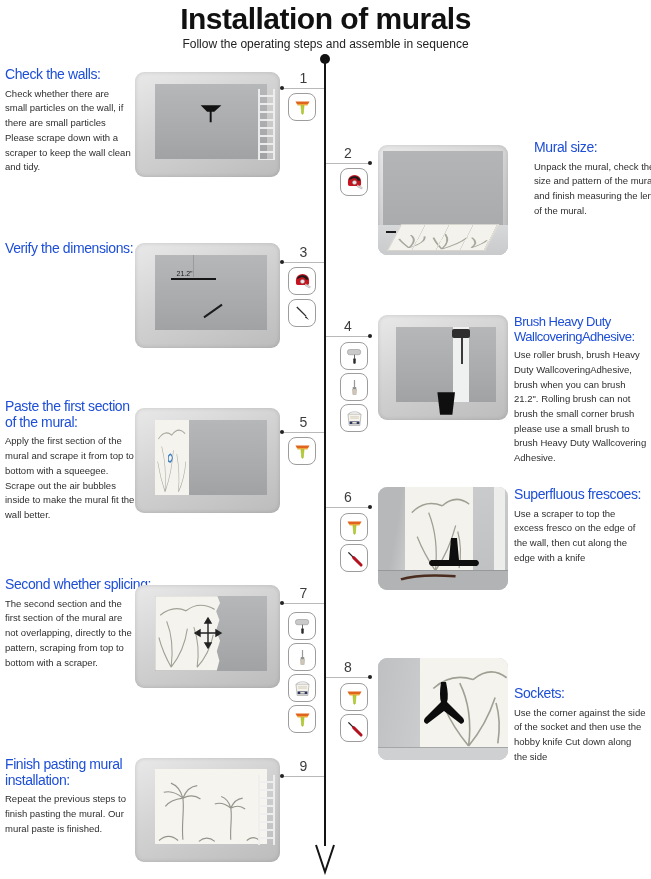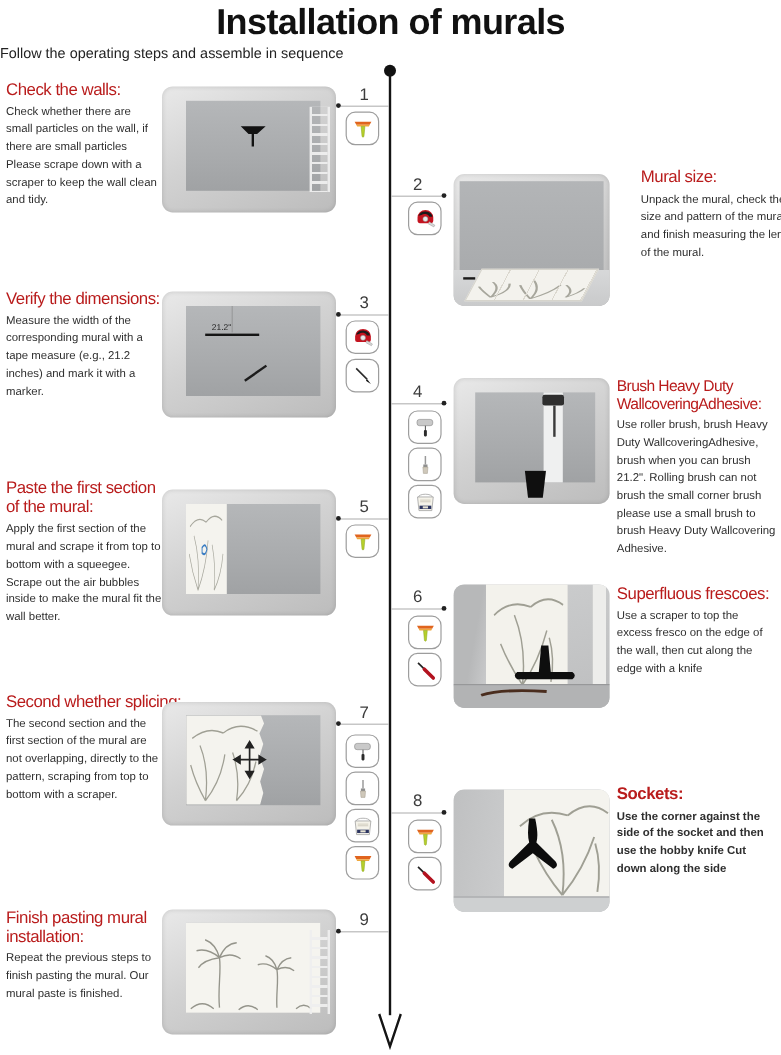--- a/index.html
+++ b/index.html
@@ -3,37 +3,37 @@
 <meta charset="utf-8">
 <style>
   html,body{margin:0;padding:0;}
   body{
     width:651px;height:879px;position:relative;background:#ffffff;
     font-family:"Liberation Sans", sans-serif;color:#1a1a1a;overflow:hidden;
   }
   
   .page-title{position:absolute;left:0;top:2px;width:651px;text-align:center;
     font-size:30px;font-weight:700;letter-spacing:-0.5px;color:#111;}
-  .page-subtitle{position:absolute;left:0;top:37px;width:651px;text-align:left;
+  .page-subtitle{position:absolute;left:0;top:37px;width:651px;text-align:center;
     font-size:12px;color:#222;}
   
   .tl-line{position:absolute;left:324px;top:60px;width:2px;height:786px;background:#141414;}
   .tl-dot{position:absolute;left:320px;top:54px;width:10px;height:10px;border-radius:50%;background:#111;}
   .tl-arrow{position:absolute;left:314px;top:843px;}
   
   .conn{position:absolute;height:1px;background:#b9b9b9;}
   .conn-dot{position:absolute;width:4px;height:4px;border-radius:50%;background:#222;}
   .num{position:absolute;font-size:14px;color:#3c3c3c;text-align:center;}
   
   .tool{position:absolute;width:28px;height:28px;border:1px solid #9d9d9d;border-radius:8px;
     background:#fff;display:flex;align-items:center;justify-content:center;box-sizing:border-box;}
   .tool svg{width:21px;height:21px;}
   
   .tb{position:absolute;}
-  .tb .title{font-size:14px;color:#b91c1c;letter-spacing:-0.4px;line-height:1.12;margin-bottom:4px;white-space:nowrap;}
+  .tb .title{font-size:14px;color:#1d4ed8;letter-spacing:-0.4px;line-height:1.12;margin-bottom:4px;white-space:nowrap;}
   .tb.wrap .title{white-space:normal;}
   .tb .body{font-size:9.5px;color:#2e2e2e;line-height:1.55;}
   .tb.right .title{font-size:14px;}
   #t4 .title{font-size:13px;letter-spacing:-0.5px;white-space:normal;}
   
   .room{position:absolute;border-radius:9px;overflow:hidden;
     background:linear-gradient(155deg,#e9e9e9 0%,#d2d2d2 45%,#bcbcbc 100%);
     box-shadow:inset 0 0 4px rgba(0,0,0,.15);}
   .wall{position:absolute;left:14%;top:11%;right:9%;bottom:17%;
     background:linear-gradient(180deg,#b5b7b9 0%,#a8aaac 65%,#a0a2a4 100%);}
@@ -82,21 +82,21 @@
   #img9 .mural9{position:absolute;inset:0;background:#f5f4ef;overflow:hidden;}
 
   
   #t1{left:5px;top:67px;width:128px;}   #img1{left:135px;top:72px;width:145px;height:105px;}
   #t2{left:514px;top:140px;width:133px;margin-left:20px;} #img2{left:378px;top:145px;width:130px;height:110px;}
   #t3{left:5px;top:241px;width:128px;}  #img3{left:135px;top:243px;width:145px;height:105px;}
   #t4{left:514px;top:315px;width:133px;} #img4{left:378px;top:315px;width:130px;height:105px;}
   #t5{left:5px;top:399px;width:130px;}  #img5{left:135px;top:408px;width:145px;height:105px;}
   #t6{left:514px;top:487px;width:133px;} #img6{left:378px;top:487px;width:130px;height:103px;}
   #t7{left:5px;top:577px;width:128px;}  #img7{left:135px;top:585px;width:145px;height:103px;}
-  #t8{left:514px;top:654px;width:133px;font-weight:bold;} #img8{left:378px;top:658px;width:130px;height:102px;}
+  #t8{left:514px;top:686px;width:133px;} #img8{left:378px;top:658px;width:130px;height:102px;}
   #t9{left:5px;top:757px;width:128px;}  #img9{left:135px;top:758px;width:145px;height:104px;}
 
   #c1{left:283px;top:88px;width:41px;}  #c1d{left:280px;top:86px;} #n1{left:283px;top:70px;width:41px;}
   #c2{left:326px;top:163px;width:44px;} #c2d{left:368px;top:161px;} #n2{left:326px;top:145px;width:44px;}
   #c3{left:283px;top:262px;width:41px;} #c3d{left:280px;top:260px;} #n3{left:283px;top:244px;width:41px;}
   #c4{left:326px;top:336px;width:44px;} #c4d{left:368px;top:334px;} #n4{left:326px;top:318px;width:44px;}
   #c5{left:283px;top:432px;width:41px;} #c5d{left:280px;top:430px;} #n5{left:283px;top:414px;width:41px;}
   #c6{left:326px;top:507px;width:44px;} #c6d{left:368px;top:505px;} #n6{left:326px;top:489px;width:44px;}
   #c7{left:283px;top:603px;width:41px;} #c7d{left:280px;top:601px;} #n7{left:283px;top:585px;width:41px;}
   #c8{left:326px;top:677px;width:44px;} #c8d{left:368px;top:675px;} #n8{left:326px;top:659px;width:44px;}
@@ -154,21 +154,20 @@
 <div class="tb" id="t1">
   <div class="title">Check the walls:</div>
   <div class="body">Check whether there are small particles on the wall, if there are small particles Please scrape down with a scraper to keep the wall clean and tidy.</div>
 </div>
 <div class="tb right" id="t2">
   <div class="title">Mural size:</div>
   <div class="body">Unpack the mural, check the size and pattern of the mural, and finish measuring the length of the mural.</div>
 </div>
 <div class="tb" id="t3">
   <div class="title">Verify the dimensions:</div>
-  <div class="body">Measure the width of the corresponding mural with a tape measure (e.g., 21.2 inches) and mark it with a marker.</div>
 </div>
 <div class="tb right" id="t4">
   <div class="title">Brush Heavy Duty WallcoveringAdhesive:</div>
   <div class="body">Use roller brush, brush Heavy Duty WallcoveringAdhesive, brush when you can brush 21.2". Rolling brush can not brush the small corner brush please use a small brush to brush Heavy Duty Wallcovering Adhesive.</div>
 </div>
 <div class="tb wrap" id="t5">
   <div class="title">Paste the first section of the mural:</div>
   <div class="body">Apply the first section of the mural and scrape it from top to bottom with a squeegee. Scrape out the air bubbles inside to make the mural fit the wall better.</div>
 </div>
 <div class="tb right" id="t6">

